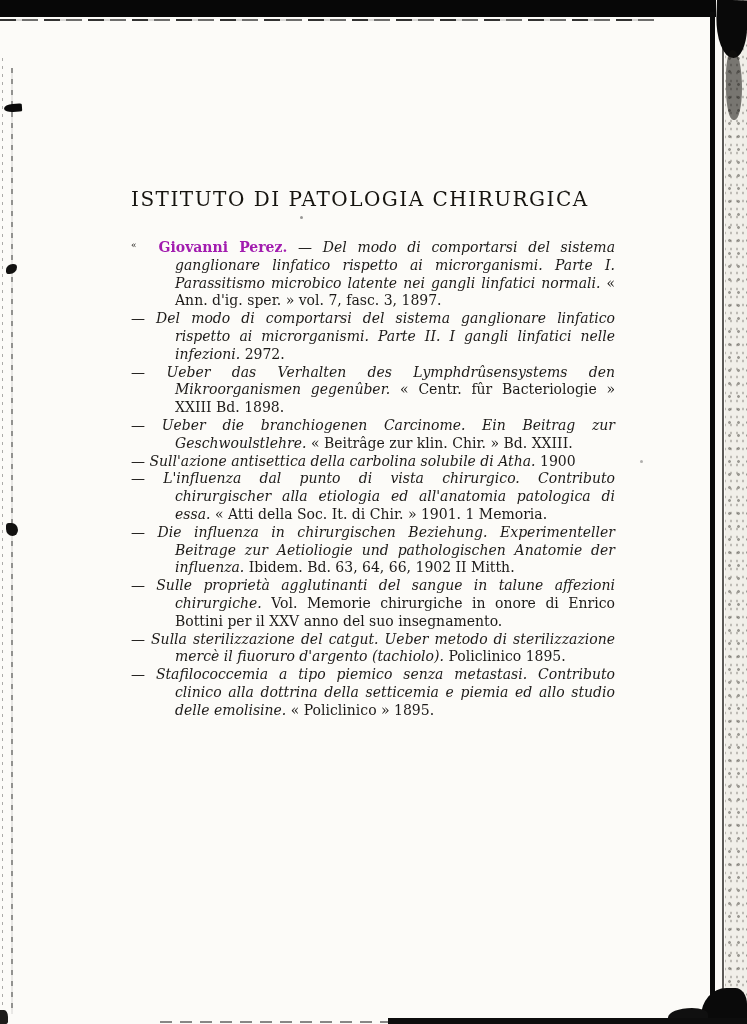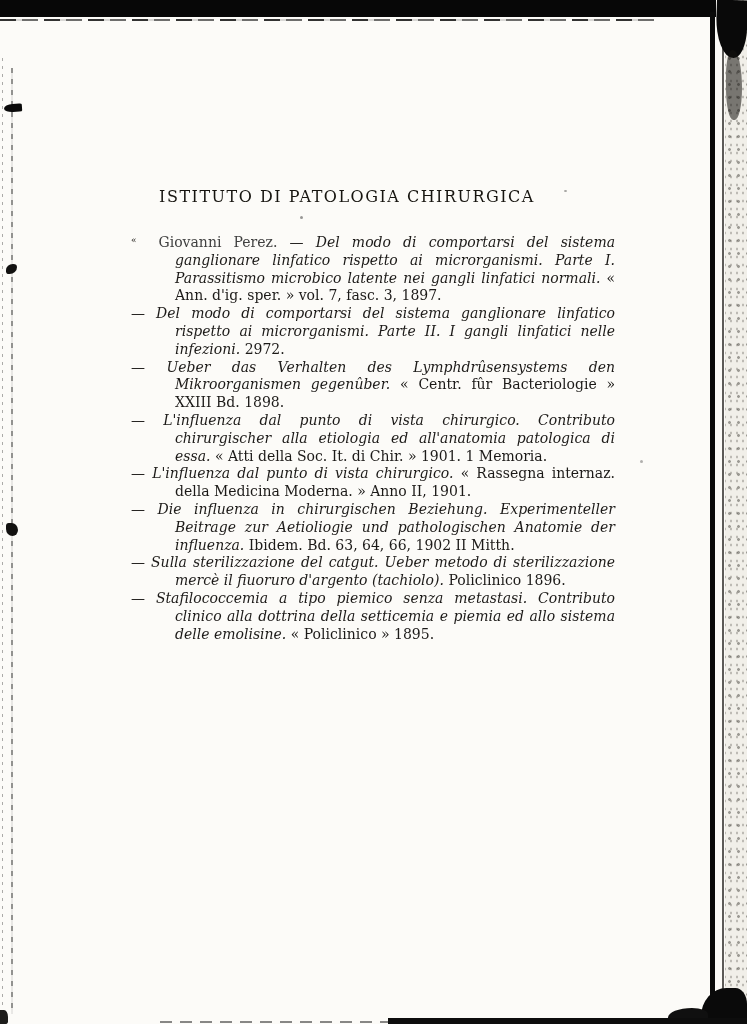--- a/index.html
+++ b/index.html
@@ -17,43 +17,43 @@
 
   
   .content {
     position: absolute;
     left: 131px;
     top: 187px;
     width: 484px;
     color: #1c1a18;
   }
   .institute-header {
-    font-size: 16px;
+    font-size: 20px;
     letter-spacing: 1.5px;
     text-align: center;
     padding-right: 52px;
     color: #16140f;
     white-space: nowrap;
     margin-bottom: 26px;
   }
   .entries {
     font-size: 14px;
     line-height: 17.8px;
   }
   .entry {
     padding-left: 44px;
     text-indent: -44px;
     text-align: justify;
   }
   .entry .italic { font-style: italic; }
   .entry .roman  { font-style: normal; }
   .author {
-    font-weight: normal;
+    font-weight: bold;
     font-style: normal;
-    color: #404040;
+    color: #a21caf;
     padding-left: 23px;
   }
   .author-mark {
     font-size: 9px;
     vertical-align: 4px;
     letter-spacing: -1px;
     color: #2a2824;
   }
   .dash { white-space: nowrap; }
 
@@ -193,19 +193,21 @@
 <div class="artifact speck-a"></div>
 <div class="artifact speck-b"></div>
 <div class="artifact speck-c"></div>
 
 <div class="content">
   <div class="institute-header">ISTITUTO DI PATOLOGIA CHIRURGICA</div>
   <div class="entries">
       <div class="entry"><span class="author-mark">«</span><span class="author">Giovanni Perez.</span> <span class="dash">—</span> <span class="italic">Del modo di comportarsi del sistema ganglionare linfatico rispetto ai microrganismi. Parte I. Parassitismo microbico latente nei gangli linfatici normali.</span> <span class="roman">« Ann. d'ig. sper. » vol. 7, fasc. 3, 1897.</span></div>
       <div class="entry"><span class="dash">—</span> <span class="italic">Del modo di comportarsi del sistema ganglionare linfatico rispetto ai microrganismi. Parte II. I gangli linfatici nelle infezioni.</span> <span class="roman">2972.</span></div>
       <div class="entry"><span class="dash">—</span> <span class="italic">Ueber das Verhalten des Lymphdrûsensystems den Mikroorganismen gegenûber.</span> <span class="roman">« Centr. fûr Bacteriologie » XXIII Bd. 1898.</span></div>
+      <div class="entry"><span class="dash">—</span> <span class="italic">Ueber die branchiogenen Carcinome. Ein Beitrag zur Geschwoulstlehre.</span> <span class="roman">« Beitrâge zur klin. Chir. » Bd. XXIII.</span></div>
+      <div class="entry"><span class="dash">—</span> <span class="italic">Sull'azione antisettica della carbolina solubile di Atha.</span> <span class="roman">1900</span></div>
       <div class="entry"><span class="dash">—</span> <span class="italic">L'influenza dal punto di vista chirurgico. Contributo chirurgischer alla etiologia ed all'anatomia patologica di essa.</span> <span class="roman">« Atti della Soc. It. di Chir. » 1901. 1 Memoria.</span></div>
-      <div class="entry"><span class="dash">—</span> <span class="italic">L'influenza dal punto di vista chirurgico.</span> <span class="roman">« Rassegna internaz. della Medicina Moderna. » Anno II, 1901.</span></div>
       <div class="entry"><span class="dash">—</span> <span class="italic">Die influenza in chirurgischen Beziehung. Experimenteller Beitrage zur Aetioliogie und pathologischen Anatomie der influenza.</span> <span class="roman">Ibidem. Bd. 63, 64, 66, 1902 II Mitth.</span></div>
-      <div class="entry"><span class="dash">—</span> <span class="italic">Sulla sterilizzazione del catgut. Ueber metodo di sterilizzazione mercè il fiuoruro d'argento (tachiolo).</span> <span class="roman">Policlinico 1896.</span></div>
-      <div class="entry"><span class="dash">—</span> <span class="italic">Stafilococcemia a tipo piemico senza metastasi. Contributo clinico alla dottrina della setticemia e piemia ed allo sistema delle emolisine.</span> <span class="roman">« Policlinico » 1895.</span></div>
+      <div class="entry"><span class="dash">—</span> <span class="italic">Sulle proprietà agglutinanti del sangue in talune affezioni chirurgiche.</span> <span class="roman">Vol. Memorie chirurgiche in onore di Enrico Bottini per il XXV anno del suo insegnamento.</span></div>
+      <div class="entry"><span class="dash">—</span> <span class="italic">Sulla sterilizzazione del catgut. Ueber metodo di sterilizzazione mercè il fiuoruro d'argento (tachiolo).</span> <span class="roman">Policlinico 1895.</span></div>
+      <div class="entry"><span class="dash">—</span> <span class="italic">Stafilococcemia a tipo piemico senza metastasi. Contributo clinico alla dottrina della setticemia e piemia ed allo studio delle emolisine.</span> <span class="roman">« Policlinico » 1895.</span></div>
     </div>
 </div>
 
 </body></html>

